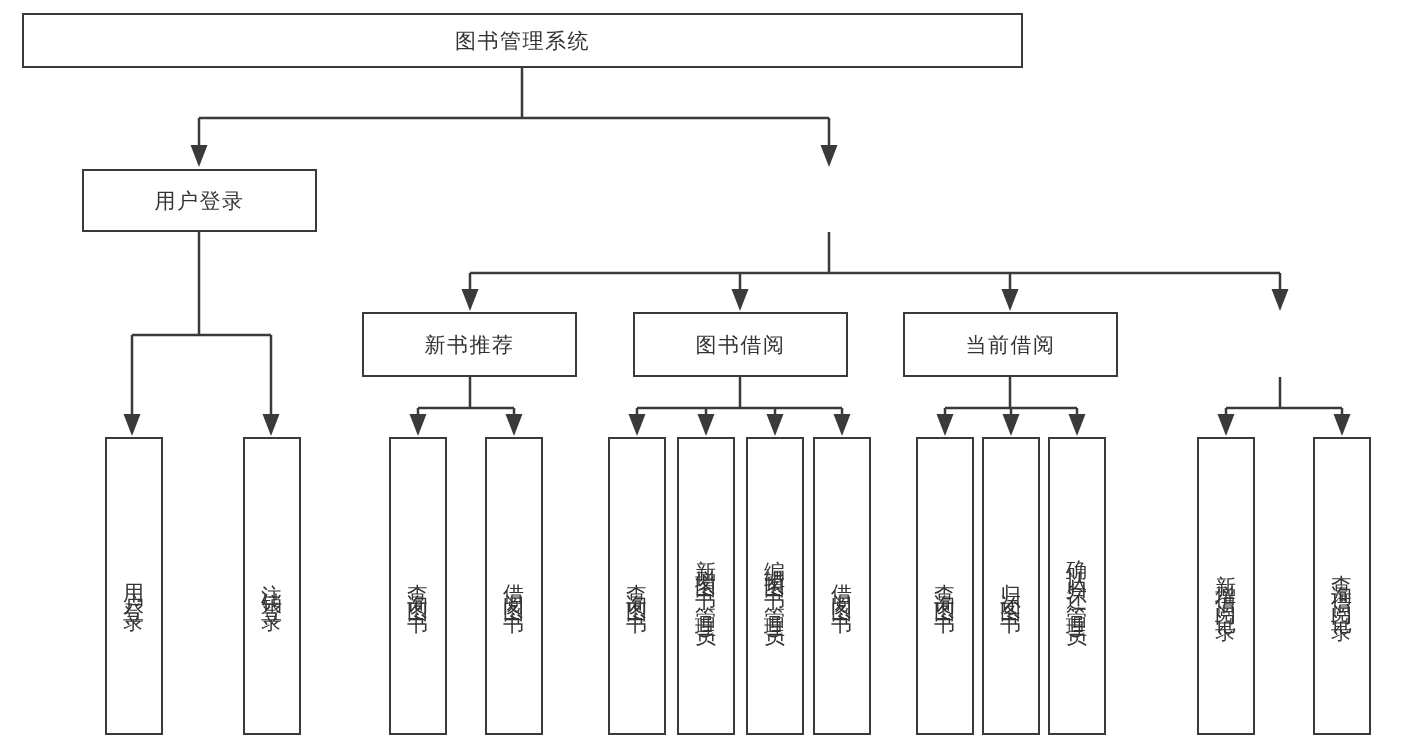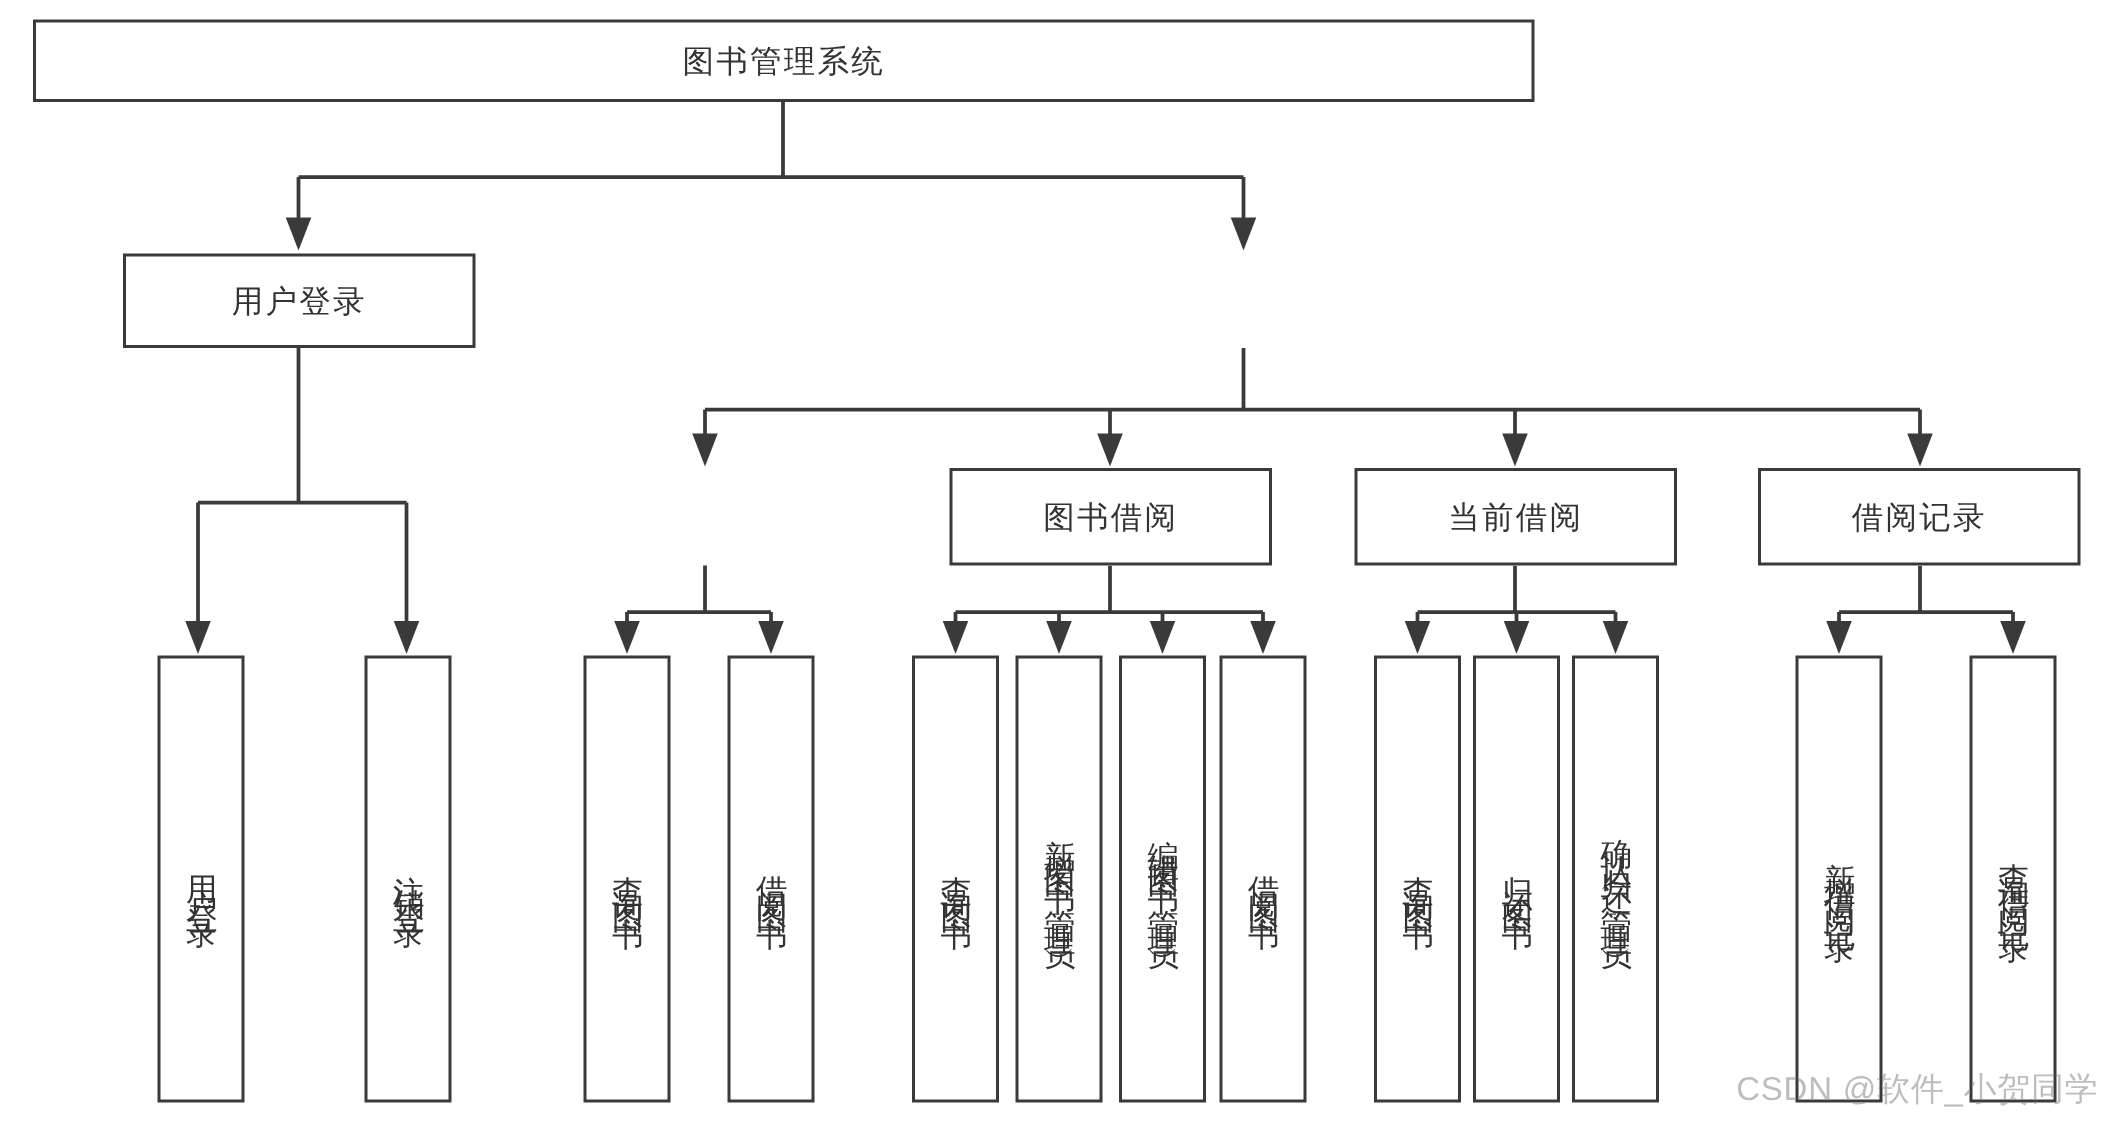--- a/index.html
+++ b/index.html
@@ -89,32 +89,31 @@
 
     <path d="M1280 377 V408 M1226 408 H1342 M1226 408 V416 M1342 408 V416"></path>
     <polygon points="1217.5,414 1234.5,414 1226,436"></polygon>
     <polygon points="1333.5,414 1350.5,414 1342,436"></polygon>
   </svg>
 
   <div class="node root">图书管理系统</div>
 
   <div class="node lvl2" style="left:82px">用户登录</div>
 
+  <div class="node lvl3" style="left:362px">新书推荐</div>
   <div class="node lvl3" style="left:633px">图书借阅</div>
   <div class="node lvl3" style="left:903px">当前借阅</div>
-  <div class="node lvl3" style="left:1172px">借阅记录</div>
 
   <div class="node leaf" style="left:105px">用户登录</div>
   <div class="node leaf" style="left:243px">注销登录</div>
   <div class="node leaf" style="left:389px">查询图书</div>
   <div class="node leaf" style="left:485px">借阅图书</div>
   <div class="node leaf" style="left:608px">查询图书</div>
   <div class="node leaf" style="left:677px">新增图书（管理员）</div>
   <div class="node leaf" style="left:746px">编辑图书（管理员）</div>
   <div class="node leaf" style="left:813px">借阅图书</div>
   <div class="node leaf" style="left:916px">查询图书</div>
   <div class="node leaf" style="left:982px">归还图书</div>
   <div class="node leaf" style="left:1048px">确认归还（管理员）</div>
   <div class="node leaf" style="left:1197px">新增借阅记录</div>
   <div class="node leaf" style="left:1313px">查询借阅记录</div>
 
-  <div id="watermark">CSDN @软件_小贺同学</div>
 </div>
 
 </body></html>

